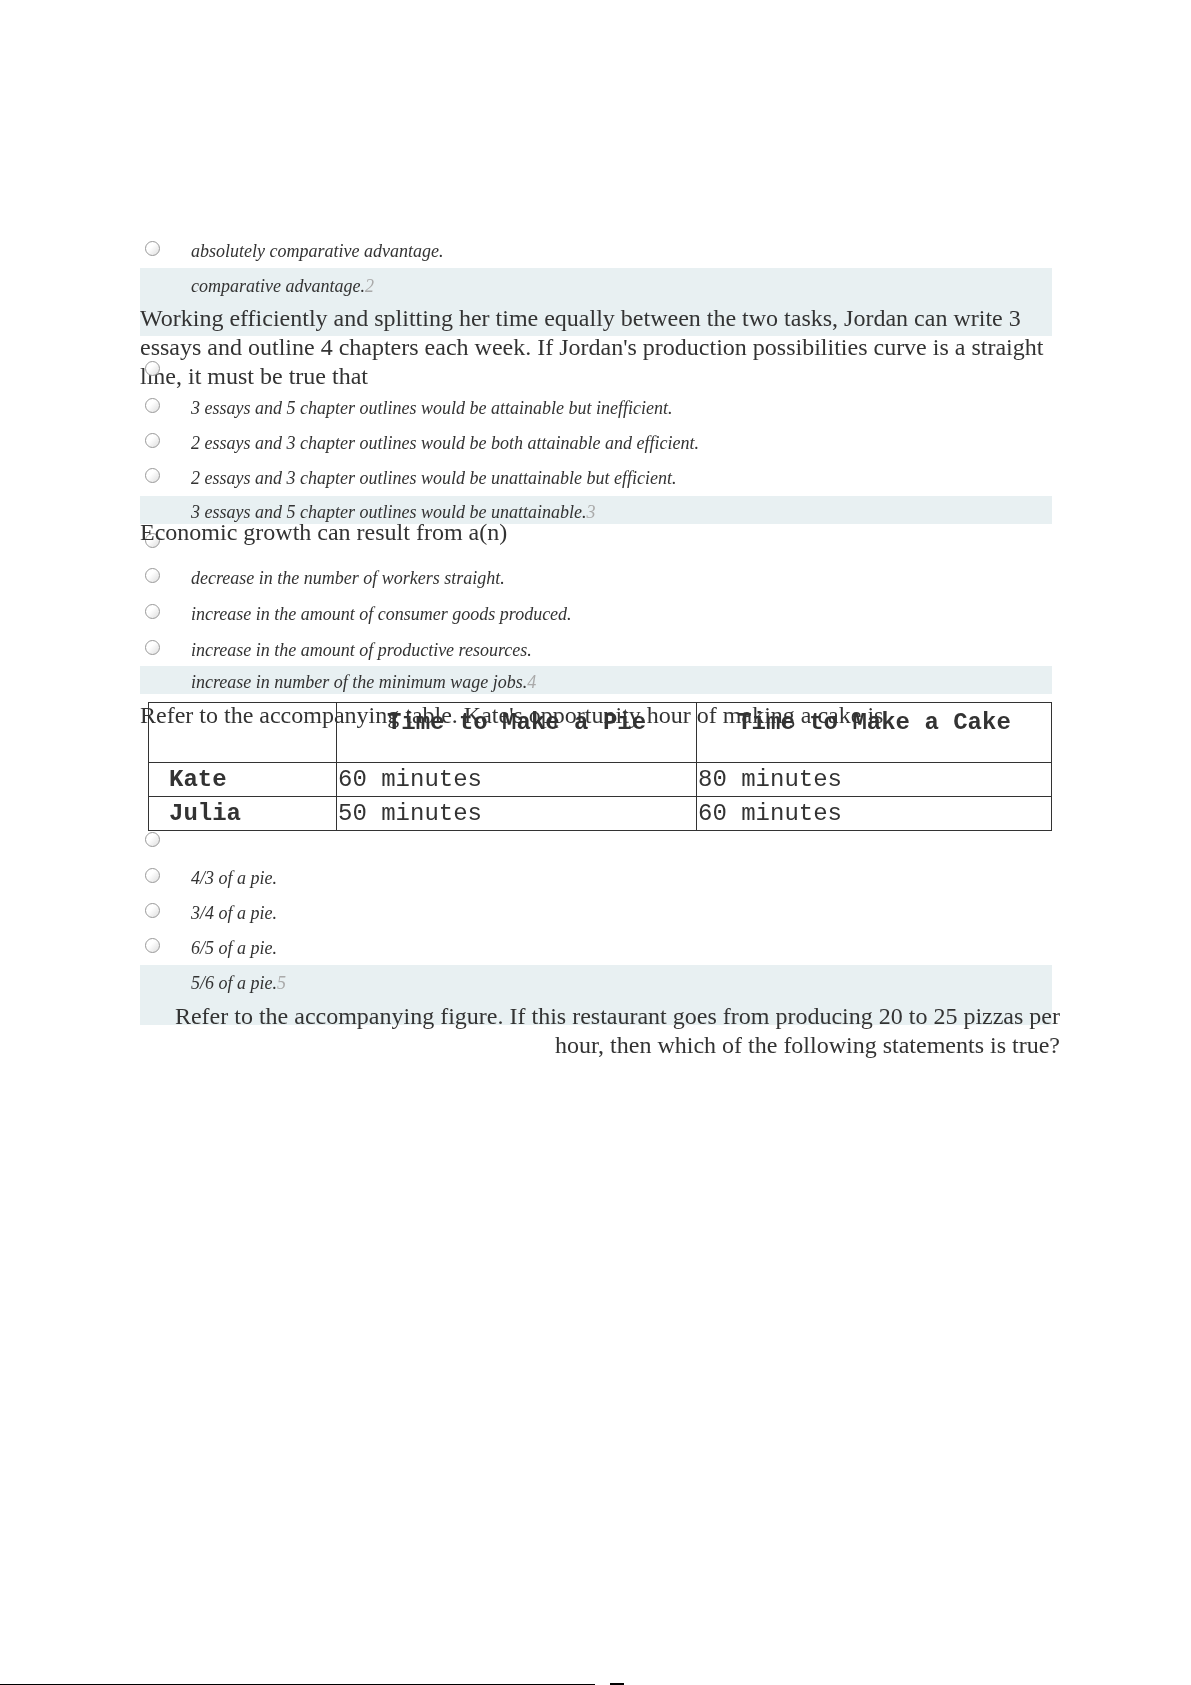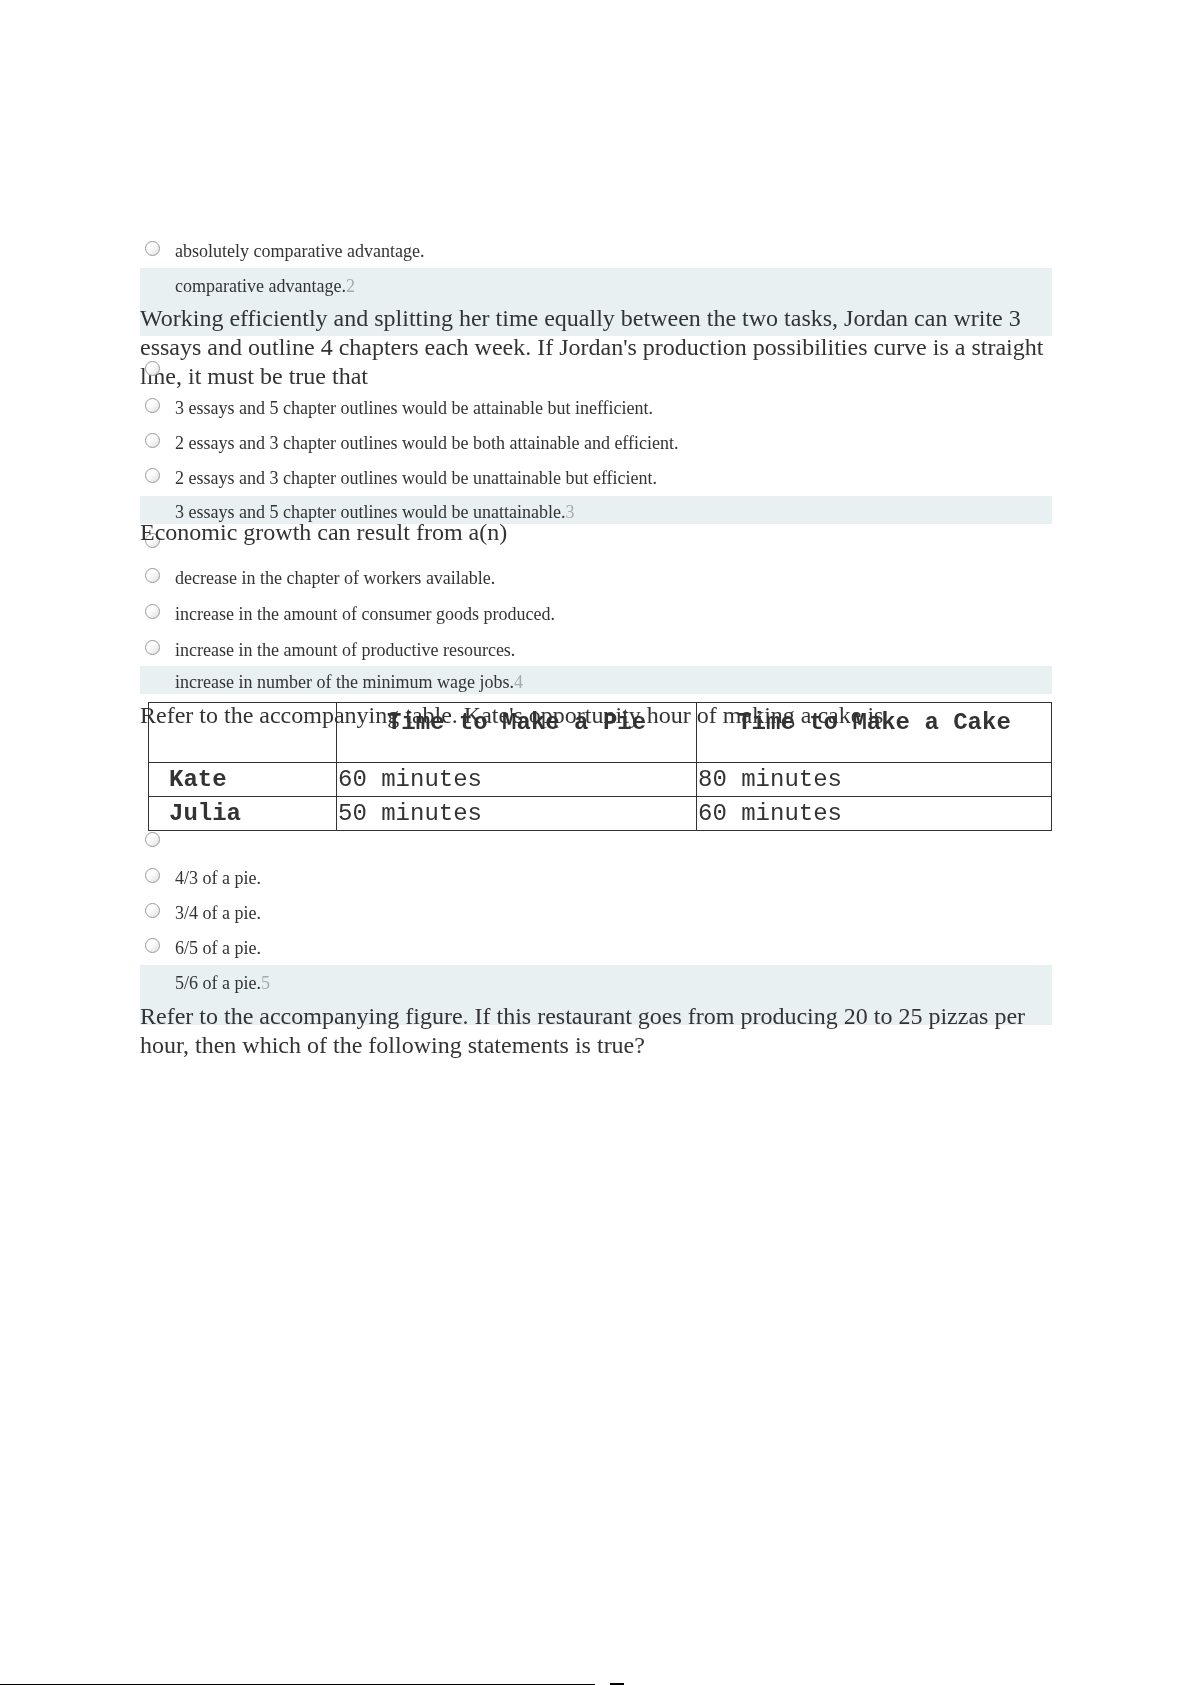--- a/index.html
+++ b/index.html
@@ -1,21 +1,21 @@
 <!DOCTYPE html>
 <html><head>
 <meta charset="utf-8">
 <style>
   html, body { margin:0; padding:0; background:#fff; }
   body { width:1191px; height:1685px; position:relative; overflow:hidden;
          font-family:"Liberation Serif", "DejaVu Serif", serif; color:#333; }
   .opt { position:absolute; left:140px; font-size:18px; color:#333; white-space:nowrap; }
   .radio { position:absolute; width:15px; height:15px; border-radius:50%;
            border:1.5px solid #999; background:linear-gradient(135deg,#fff 40%,#ddd); box-sizing:border-box; }
-  .opt .label { position:absolute; left:35px; top:0; }
+  .opt .label { position:absolute; left:51px; top:0;font-style:italic; }
   .hl { position:absolute; left:140px; width:912px; background:#e8f0f2; }
   .qnum { color:#aaa; }
   .question { position:absolute; left:140px; width:920px; font-size:24px; line-height:29px; color:#333; }
   table.tbl { position:absolute; left:148px; top:702px; width:904px; border-collapse:collapse;
               font-family:"Liberation Mono", "DejaVu Sans Mono", monospace; font-size:24px; }
   table.tbl td, table.tbl th { border:1.5px solid #333; }
   table.tbl th { height:52px; font-weight:bold; text-align:center; vertical-align:top; padding-top:6px; }
   table.tbl td { height:31px; text-align:left; }
   table.tbl td.name { text-align:left; padding-left:20px; font-weight:bold; }
   .footer-line { position:absolute; left:0; top:1684px; width:595px; height:1px; background:#000; }
@@ -49,21 +49,21 @@
 </div>
 <div class="hl" style="top:496px;height:28px;"></div>
 <div class="opt" style="top:502px;">
   <span class="label"><span>3 essays and 5 chapter outlines would be unattainable.</span><span class="qnum">3</span></span>
 </div>
 
 <span class="radio" style="left:145px;top:533px;"></span>
 <div class="question" style="top:518px;">Economic growth can result from a(n)</div>
 <div class="opt" style="top:568px;">
   <span class="radio" style="left:5px;top:0;"></span>
-  <span class="label">decrease in the chapter of workers available.</span>
+  <span class="label">decrease in the number of workers straight.</span>
 </div>
 <div class="opt" style="top:604px;">
   <span class="radio" style="left:5px;top:0;"></span>
   <span class="label">increase in the amount of consumer goods produced.</span>
 </div>
 <div class="opt" style="top:640px;">
   <span class="radio" style="left:5px;top:0;"></span>
   <span class="label">increase in the amount of productive resources.</span>
 </div>
 <div class="hl" style="top:666px;height:28px;"></div>
@@ -106,16 +106,16 @@
 </div>
 <div class="opt" style="top:938px;">
   <span class="radio" style="left:5px;top:0;"></span>
   <span class="label">6/5 of a pie.</span>
 </div>
 <div class="hl" style="top:965px;height:60px;"></div>
 <div class="opt" style="top:973px;">
   <span class="label"><span>5/6 of a pie.</span><span class="qnum">5</span></span>
 </div>
 
-<div class="question" style="top:1002px;">Refer to the accompanying figure. If this restaurant goes from producing 20 to 25 pizzas per hour, then which of the following statements is true?</div>
+<div class="question" style="top:1002px;text-align:right;">Refer to the accompanying figure. If this restaurant goes from producing 20 to 25 pizzas per hour, then which of the following statements is true?</div>
 
 <div class="footer-line"></div>
 <div class="footer-mark"></div>
 
 </body></html>

